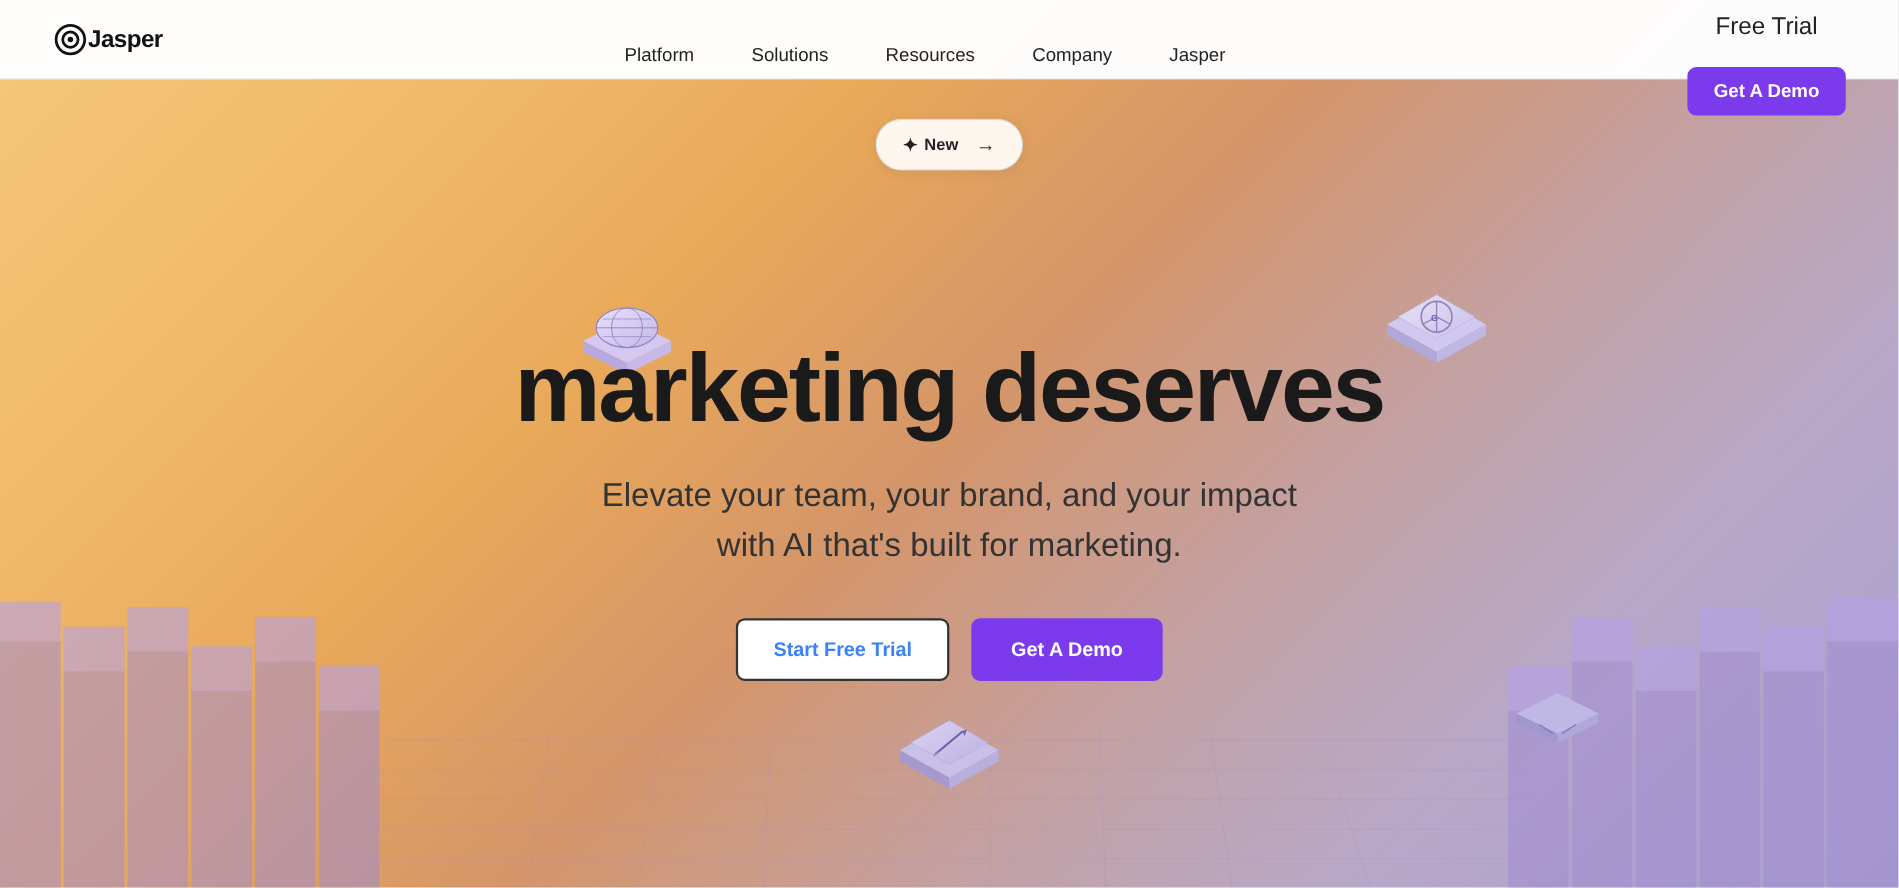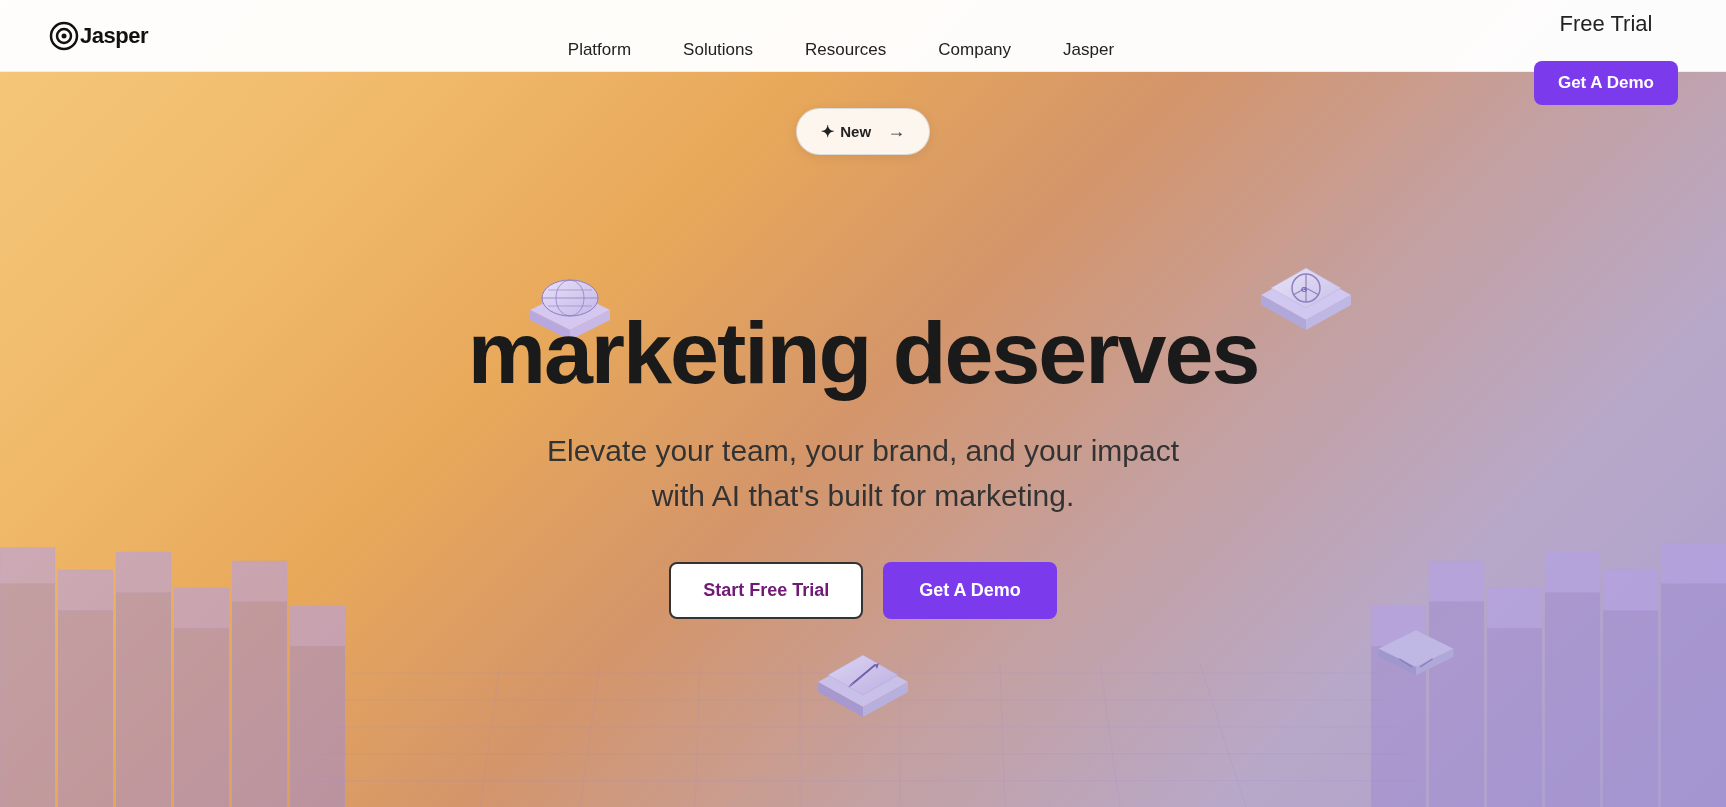--- a/index.html
+++ b/index.html
@@ -197,21 +197,21 @@
       margin-bottom: 60px;
     }
 
     .cta-start-free-trial {
       background: #fff;
       border: 2px solid #333;
       border-radius: 8px;
       padding: 16px 32px;
       font-size: 18px;
       font-weight: 600;
-      color: #701a75;
+      color: #3b82f6;
       cursor: pointer;
       white-space: nowrap;
     }
 
     .cta-get-demo-hero {
       background: #7c3aed;
       color: #fff;
       border: none;
       border-radius: 8px;
       padding: 18px 36px;

